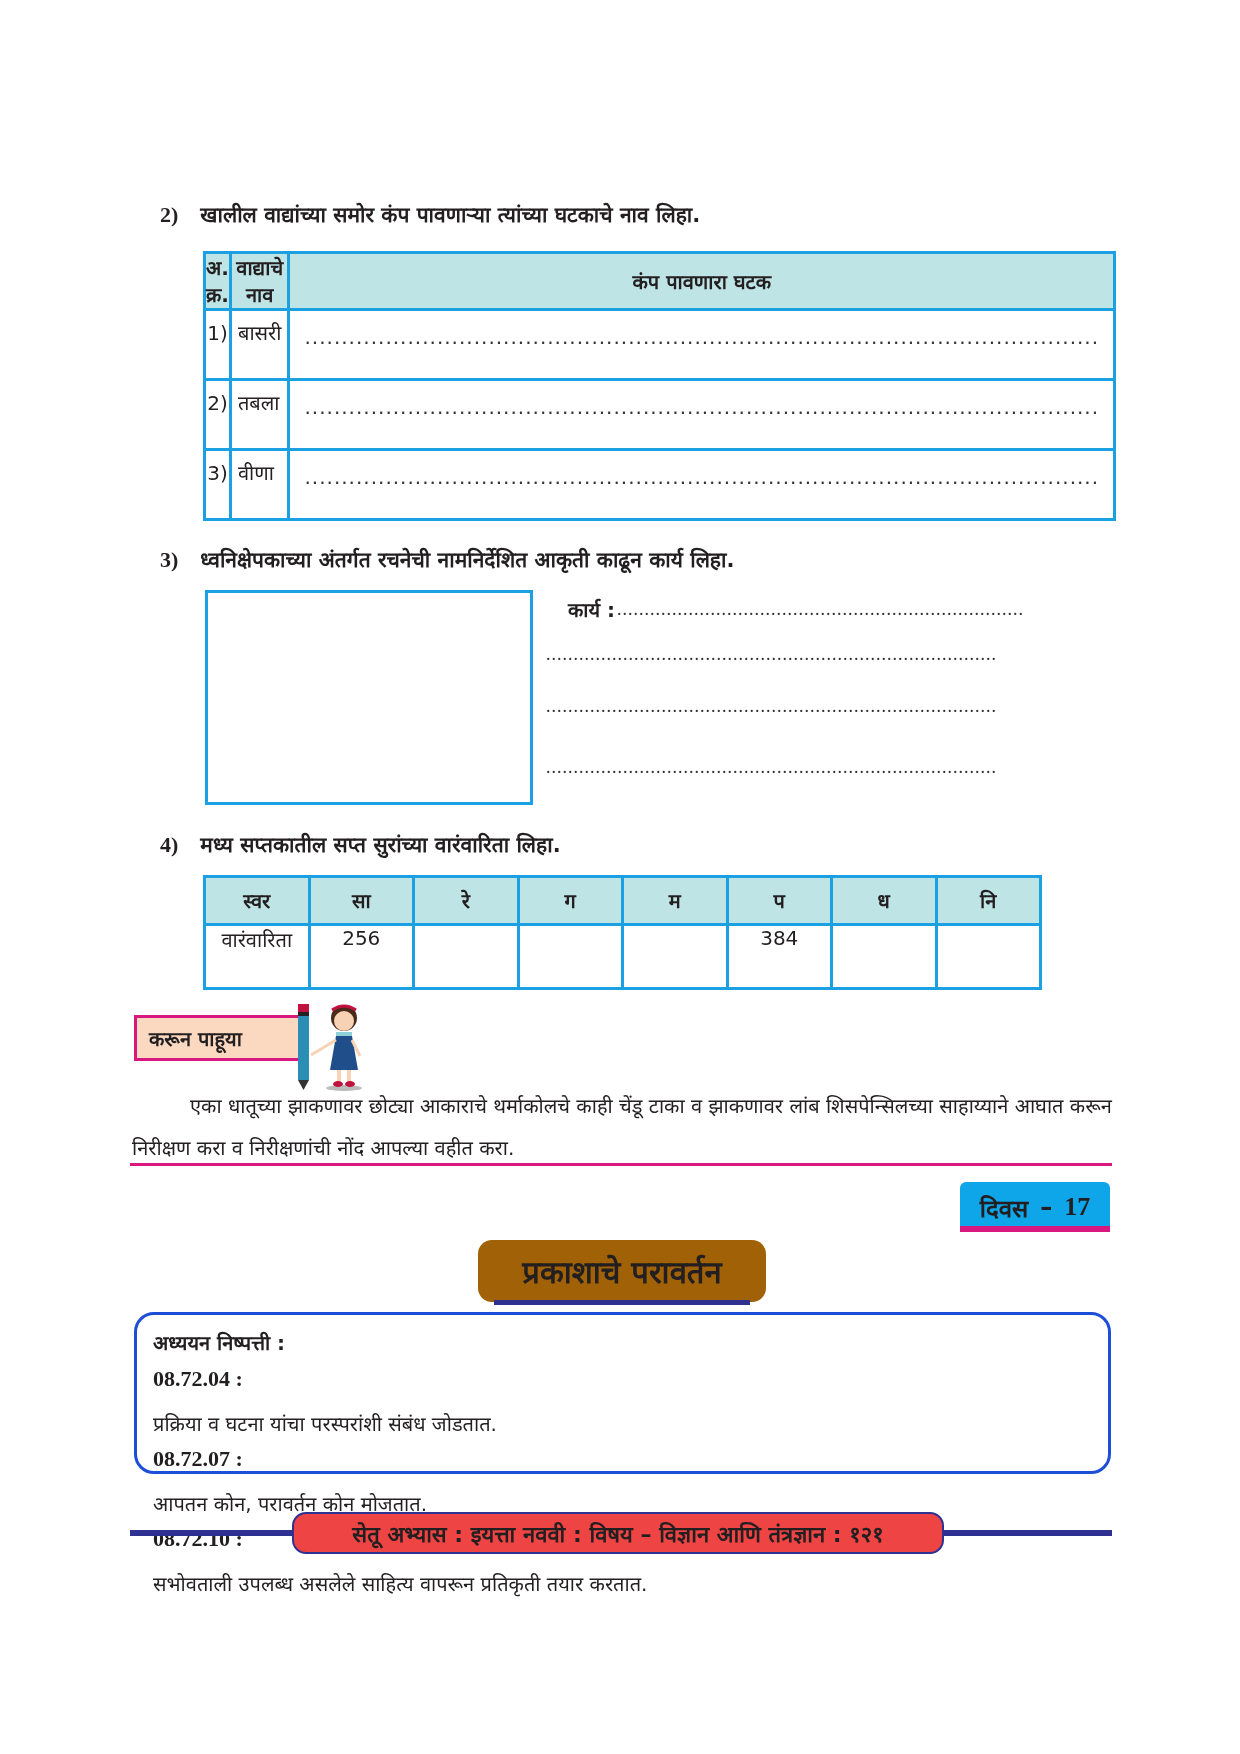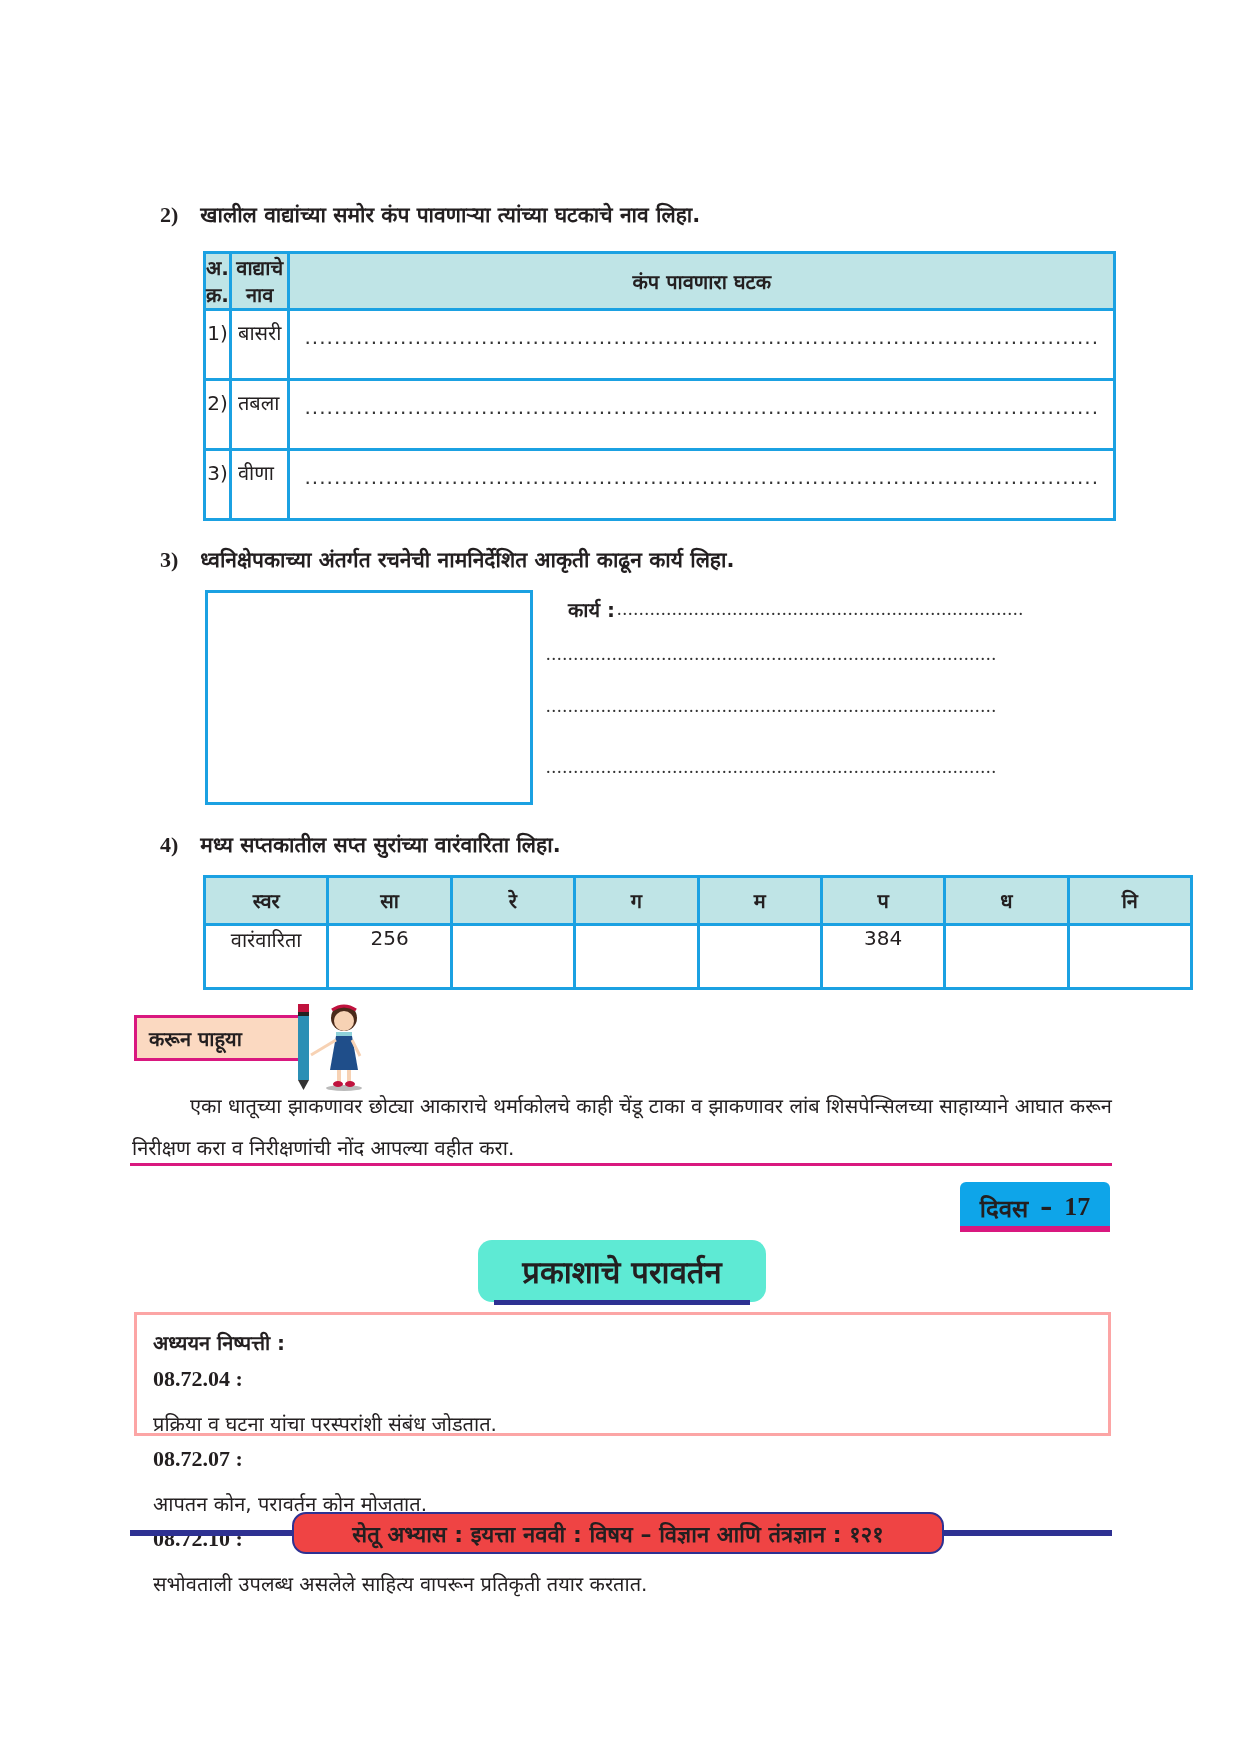--- a/index.html
+++ b/index.html
@@ -26,24 +26,24 @@
   .freq td.lbl { font-family: "DejaVu Sans", sans-serif; font-size: 20px; }
 
   .try-box { position: absolute; left: 134px; top: 1015px; width: 170px; height: 46px; background: #fbd9c1; border: 3px solid #d9187f; font-family: "DejaVu Sans", sans-serif; font-weight: bold; font-size: 20px; display: flex; align-items: center; padding-left: 12px; }
   .para { position: absolute; left: 132px; width: 980px; font-family: "DejaVu Sans", sans-serif; font-size: 20px; line-height: 42px; }
   .pink-rule { position: absolute; height: 3px; background: #d9187f; }
 
   .day-badge { position: absolute; left: 960px; top: 1182px; width: 150px; height: 50px; background: #0ea5e9; border-radius: 6px; font-family: "DejaVu Sans", sans-serif; font-weight: bold; font-size: 24px; display: flex; align-items: center; justify-content: center; gap: 12px; }
   .day-badge .num { font-family: "Liberation Serif", serif; font-size: 26px; }
   .day-under { position: absolute; left: 960px; top: 1226px; width: 150px; height: 6px; background: #d9187f; }
 
-  .chapter { position: absolute; left: 478px; top: 1240px; width: 288px; height: 62px; background: #5eead4; border-radius: 14px; font-family: "DejaVu Sans", sans-serif; font-weight: bold; font-size: 31px; display: flex; align-items: center; justify-content: center; }
+  .chapter { position: absolute; left: 478px; top: 1240px; width: 288px; height: 62px; background: #a16207; border-radius: 14px; font-family: "DejaVu Sans", sans-serif; font-weight: bold; font-size: 31px; display: flex; align-items: center; justify-content: center; }
   .chapter-under { position: absolute; left: 494px; top: 1300px; width: 256px; height: 5px; background: #2e3192; }
 
-  .outcome-box { position: absolute; left: 134px; top: 1312px; width: 977px; height: 124px; border: 3px solid #fca5a5; border-radius: 0; padding: 14px 16px; }
+  .outcome-box { position: absolute; left: 134px; top: 1312px; width: 977px; height: 162px; border: 3px solid #1d4ed8; border-radius: 20px; padding: 14px 16px; }
   .outcome-title { font-family: "DejaVu Sans", sans-serif; font-weight: bold; font-size: 20px; margin-bottom: 10px; }
   .outcome-row { display: flex; align-items: baseline; gap: 18px; margin-bottom: 9px; flex-direction: column; }
   .outcome-code { font-family: "Liberation Serif", serif; font-weight: bold; font-size: 22px; width: 106px; flex-shrink: 0; }
   .outcome-text { font-family: "DejaVu Sans", sans-serif; font-size: 20px; }
 
   .footer-line { position: absolute; top: 1530px; height: 6px; background: #2e3192; }
   .footer-plate { position: absolute; left: 292px; top: 1512px; width: 652px; height: 42px; background: #ef4444; border: 2px solid #2e3192; border-radius: 14px; font-family: "DejaVu Sans", sans-serif; font-weight: bold; font-size: 22px; display: flex; align-items: center; justify-content: center; }
 </style>
 </head>
 <body>
@@ -91,21 +91,21 @@
 </div>
 <div class="dotline" style="left:546px; top:644px; width:565px;">..................................................................................</div>
 <div class="dotline" style="left:546px; top:696px; width:565px;">..................................................................................</div>
 <div class="dotline" style="left:546px; top:757px; width:565px;">..................................................................................</div>
 
 <div class="question" style="top:830px;">
   <span class="qnum">4)</span>
   <span class="qtext">मध्य सप्तकातील सप्त सुरांच्या वारंवारिता लिहा.</span>
 </div>
 
-<table class="grid freq" style="left:203px; top:875px; width:990px; table-layout:fixed;">
+<table class="grid freq" style="left:203px; top:875px; width:839px; table-layout:fixed;">
   <tbody>
       <tr>
     <th>स्वर</th>
     <th>सा</th>
     <th>रे</th>
     <th>ग</th>
     <th>म</th>
     <th>प</th>
     <th>ध</th>
     <th>नि</th>

